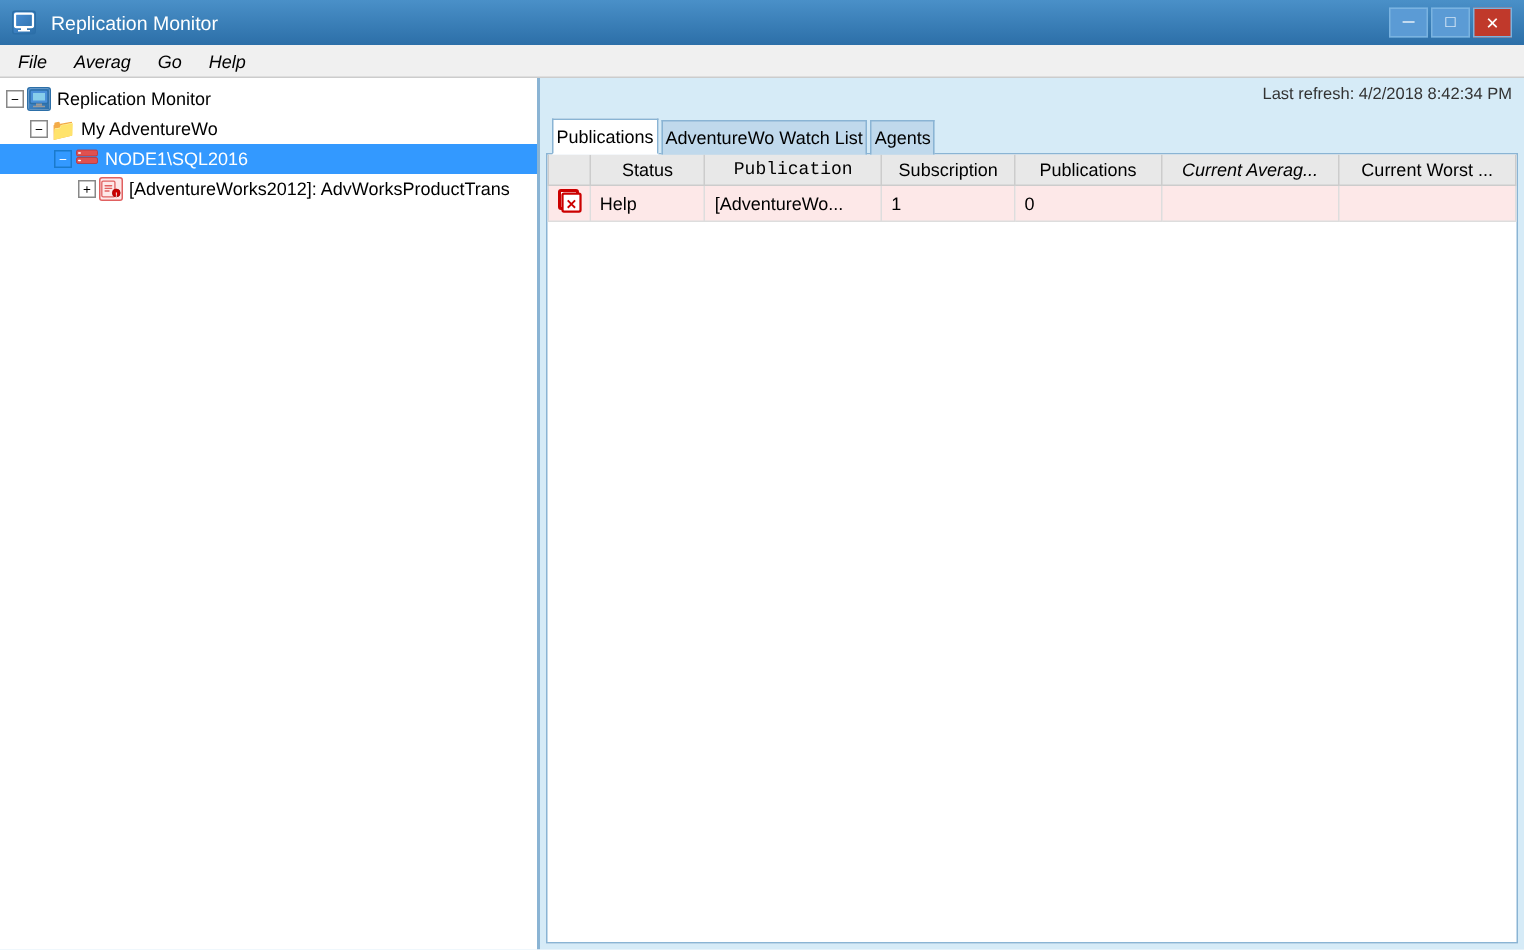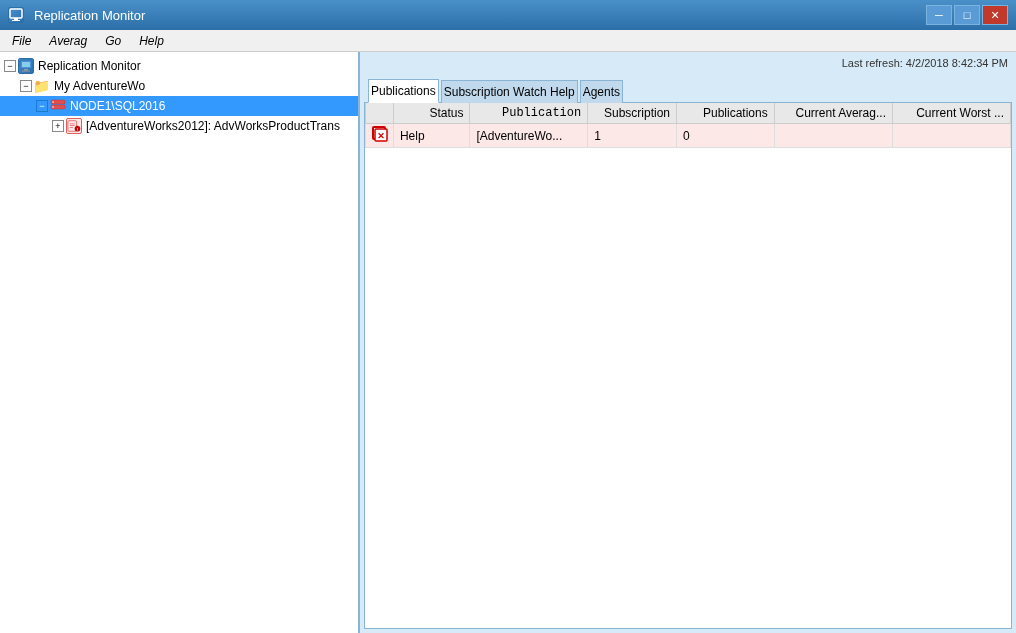--- a/index.html
+++ b/index.html
@@ -209,21 +209,21 @@
       border-collapse: collapse;
       font-size: 12px;
     }
     .data-table thead tr {
       background: #e8e8e8;
     }
     .data-table th {
       border: 1px solid #ccc;
       border-top: none;
       padding: 3px 6px;
-      text-align: right;
+      text-align: center;
       font-weight: normal;
       background: #e8e8e8;
       color: #000;
       cursor: pointer;
       white-space: nowrap;
     }
     .data-table td {
       border: 1px solid #ddd;
       padding: 2px 6px;
       color: #000;
@@ -253,21 +253,21 @@
 
     
     ::-webkit-scrollbar { width: 16px; height: 16px; }
     ::-webkit-scrollbar-track { background: #f0f0f0; }
     ::-webkit-scrollbar-thumb { background: #aaa; border: 1px solid #999; }
 
     .col-status { width: 80px; }
     .col-pub { width: 120px; font-family: Liberation Mono, monospace; }
     .col-subs { width: 90px; }
     .col-sync { width: 100px; }
-    .col-avg { width: 120px; }
+    .col-avg { width: 120px; font-style: italic; }
     .col-worst { width: 120px; }
   </style>
 </head>
 <body>
 
 <div class="title-bar">
   <div class="title-bar-left">
     <div class="title-bar-icon tree-icon icon-monitor">
       <svg width="14" height="14" viewBox="0 0 14 14">
         <rect x="1" y="1" width="12" height="9" rx="1" fill="none" stroke="white" stroke-width="1.5"></rect>
@@ -348,21 +348,21 @@
 
     <div class="refresh-bar">
       <span>Last refresh: 4/2/2018 8:42:34 PM</span>
     </div>
 
     <div class="tab-bar">
       <div class="tab active">
         <span>Publications</span>
       </div>
       <div class="tab">
-        <span>Subscription Watch Help</span>
+        <span>AdventureWo Watch List</span>
       </div>
       <div class="tab">
         <span>Agents</span>
       </div>
     </div>
 
     <div class="content-area">
       <table class="data-table">
         <thead>
           <tr>

